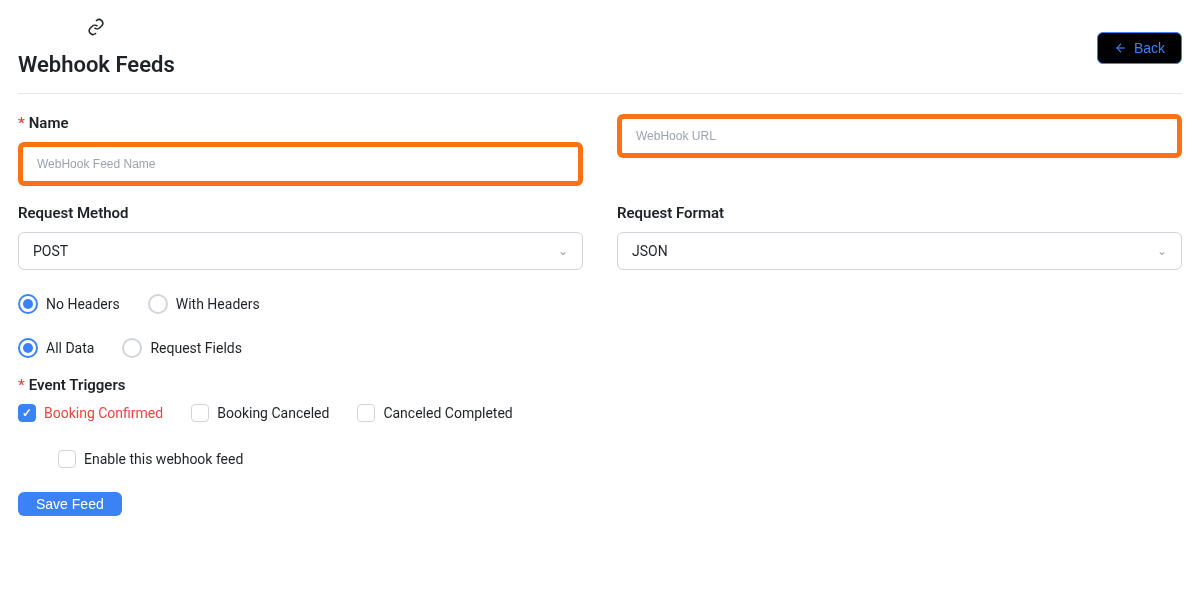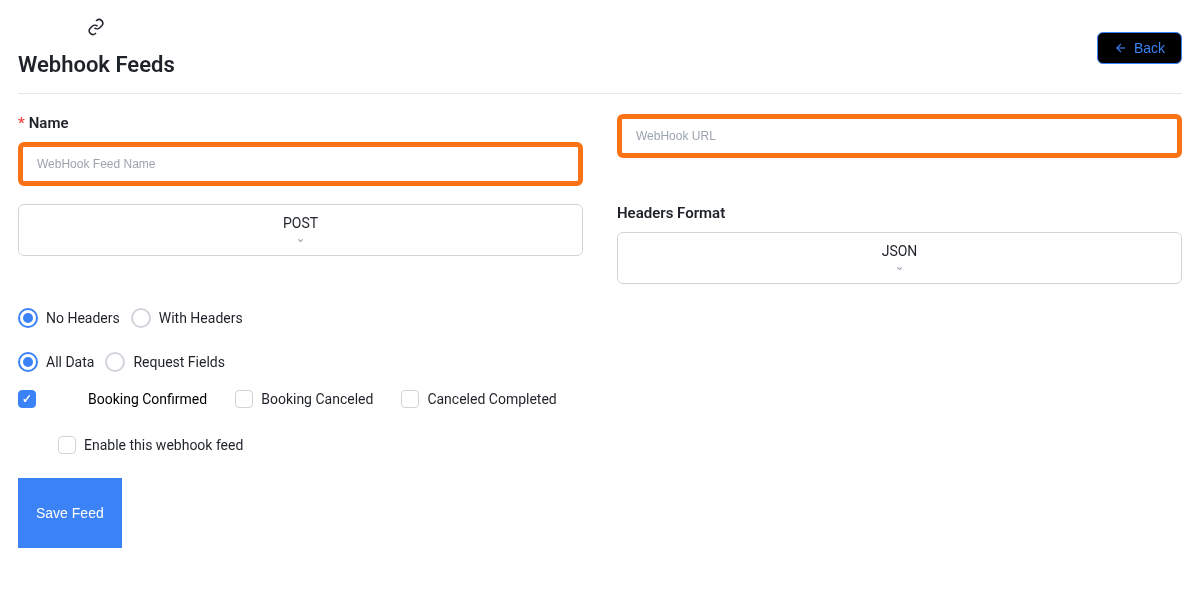--- a/index.html
+++ b/index.html
@@ -9,36 +9,36 @@
 .link-icon svg { width: 18px; height: 18px; stroke: #1f2329; }
 .page-title { font-size: 22px; font-weight: 600; }
 .back-btn { display: flex; align-items: center; gap: 6px; border: 1px solid #3b82f6; color: #3b82f6; background: #000000; padding: 7px 16px; border-radius: 6px; font-size: 14px; cursor: pointer; }
 .back-btn svg { width: 14px; height: 14px; stroke: #3b82f6; }
 .form-row { display: flex; gap: 34px; margin-bottom: 18px; }
 .form-col { flex: 1; }
 .label { font-size: 15px; font-weight: 600; margin-bottom: 10px; display: block; }
 .req { color: #ef4444; margin-right: 4px; }
 .input { width: 100%; padding: 10px 14px; border: 5px solid #f97316; border-radius: 6px; font-size: 12px; color: #be185d; }
 .input::placeholder { color: #9ca3af; }
-.select { width: 100%; padding: 10px 14px; border: 1px solid #d1d5db; border-radius: 6px; font-size: 14px; display: flex; justify-content: space-between; align-items: center; cursor: pointer; background: #fff; flex-direction: column; }
+.select { width: 100%; padding: 10px 14px; border: 1px solid #d1d5db; border-radius: 6px; font-size: 14px; display: flex; justify-content: space-between; align-items: center; cursor: pointer; background: #fff; }
 .select .chev { color: #9ca3af; font-size: 12px; }
 .section { margin-bottom: 18px; }
-.radio-group { display: flex; gap: 11px; margin-top: 24px; align-items: flex-end; }
+.radio-group { display: flex; gap: 28px; margin-top: 24px; align-items: flex-end; }
 .radio { display: flex; align-items: center; gap: 8px; cursor: pointer; font-size: 14px; }
 .radio-circle { width: 20px; height: 20px; border-radius: 50%; border: 2px solid #d1d5db; display: flex; align-items: center; justify-content: center; }
 .radio.checked .radio-circle { border-color: #3b82f6; }
 .radio.checked .radio-circle::after { content: ""; width: 10px; height: 10px; background: #3b82f6; border-radius: 50%; }
 .check-group { display: flex; gap: 28px; margin-top: 10px; flex-wrap: wrap; }
 .check { display: flex; align-items: center; gap: 8px; cursor: pointer; font-size: 14px; }
 .check-box { width: 18px; height: 18px; border: 1px solid #d1d5db; border-radius: 4px; display: flex; align-items: center; justify-content: center; }
 .check.checked .check-box { background: #3b82f6; border-color: #3b82f6; }
 .check.checked .check-box::after { content: "✓"; color: #fff; font-size: 12px; font-weight: bold; }
-.check.checked .check-label { color: #000000; margin-left: 44px; }
+.check.checked .check-label { color: #ef4444; }
 .enable-check { margin-top: 28px; margin-bottom: 24px; padding-left: 40px; }
-.save-btn { background: #3b82f6; color: #fff; border: none; padding: 27px 18px; border-radius: 0; font-size: 14px; cursor: pointer; }
+.save-btn { background: #3b82f6; color: #fff; border: none; padding: 4px 18px; border-radius: 6px; font-size: 14px; cursor: pointer; }
 </style>
 </head>
 <body>
 
 
 
 <div class="header">
   <div class="title-wrap">
     <span class="link-icon">
       <svg viewBox="0 0 24 24" fill="none" stroke-width="2">
@@ -62,27 +62,28 @@
     <label class="label"><span class="req">*</span><span>Name</span></label>
     <input class="input" type="text" placeholder="WebHook Feed Name" style="">
   </div>
   <div class="form-col">
     <input class="input" type="text" placeholder="WebHook URL" style="">
   </div>
 </div>
 
 <div class="form-row">
   <div class="form-col">
+    <label class="label">Request Method</label>
     <div class="select">
       <span>POST</span>
       <span class="chev">⌄</span>
     </div>
   </div>
   <div class="form-col">
-    <label class="label">Headers Format</label>
+    <label class="label">Request Format</label>
     <div class="select">
       <span>JSON</span>
       <span class="chev">⌄</span>
     </div>
   </div>
 </div>
 
 <div class="section">
   <div class="radio-group">
     <div class="radio checked">
@@ -103,20 +104,21 @@
       <span>All Data</span>
     </div>
     <div class="radio">
       <span class="radio-circle"></span>
       <span>Request Fields</span>
     </div>
   </div>
 </div>
 
 <div class="section">
+  <label class="label"><span class="req">*</span><span>Event Triggers</span></label>
   <div class="check-group">
     <div class="check checked">
       <span class="check-box"></span>
       <span class="check-label">Booking Confirmed</span>
     </div>
     <div class="check">
       <span class="check-box"></span>
       <span class="check-label">Booking Canceled</span>
     </div>
     <div class="check">

